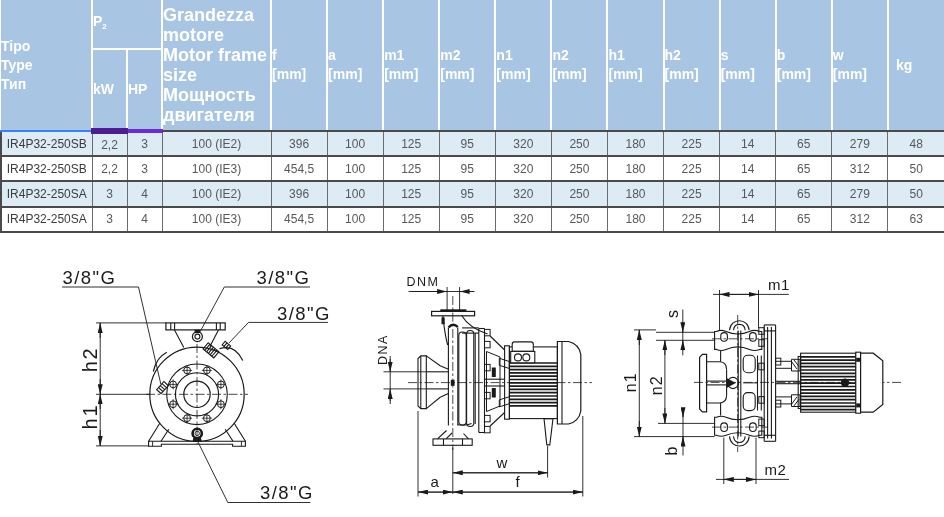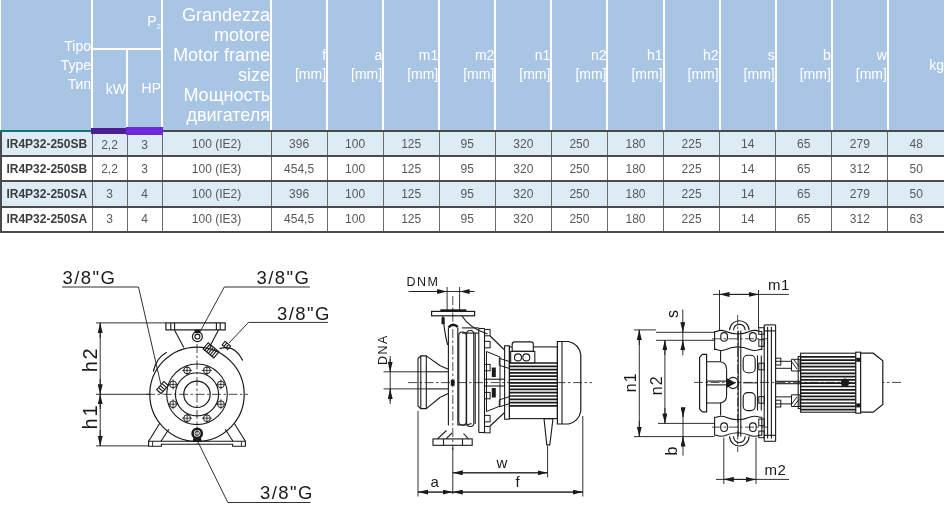--- a/index.html
+++ b/index.html
@@ -1,25 +1,25 @@
 <!DOCTYPE html>
 <html><head>
 <meta charset="utf-8">
 <style>
   html,body{margin:0;padding:0;}
   #page{position:relative;width:944px;height:517px;background:#fff;overflow:hidden;
         font-family:"Liberation Sans",sans-serif;}
   table{position:absolute;left:0;top:0;width:944px;border-collapse:collapse;table-layout:fixed;}
-  th{background:#a9c5e4;color:#fff;font-weight:normal;font-size:14px;line-height:19px;
-     border-right:2px solid #fff;padding:0;text-align:right;vertical-align:middle;}
-  th.last{border-right:none;}
+  th{background:#a9c5e4;color:#fff;font-weight:bold;font-size:14px;line-height:19px;
+     border-right:2px solid #fff;padding:0;text-align:left;vertical-align:middle;}
+  th.last{border-right:none;padding-left:7px;}
   td{border-right:1px solid #6b6c6e;border-bottom:2px solid #4a4a4c;background:#fff;
      color:#58585a;font-size:12px;text-align:center;vertical-align:middle;padding:0;}
   tr.blu td{background:#dcebf4;}
-  td.typ{font-weight:bold;color:#3b3c3e;border-left:2px solid #4a4a4c;margin-top:36px;}
+  td.typ{font-weight:normal;color:#3b3c3e;border-left:2px solid #4a4a4c;margin-top:36px;}
   td.last{border-right:none;text-align:center;}
   .sub{font-size:8px;vertical-align:-3px;}
 </style>
 </head>
 <body>
 <div id="page">
 <table>
  <colgroup>
   <col style="width:91px">
         <col style="width:35px">
@@ -33,39 +33,39 @@
         <col>
         <col>
         <col>
         <col>
         <col>
         <col>
         <col>
  </colgroup>
  <thead>
   <tr style="height:49px">
-   <th rowspan="2" style="border-bottom:2px solid #0f766e">Tipo<br>Type<br>Тип</th>
+   <th rowspan="2" style="border-bottom:2px solid #3b82f6">Tipo<br>Type<br>Тип</th>
    <th colspan="2" style="border-bottom:2px solid #fff">P<span class="sub">2</span></th>
    <th rowspan="2" style="border-bottom:2px solid #4a4a4c;line-height:20px;font-size:18px">Grandezza<br>motore<br>Motor frame<br>size<br>Мощность<br>двигателя</th>
    <th rowspan="2" style="border-bottom:2px solid #4a4a4c">f<br>[mm]</th>
    <th rowspan="2" style="border-bottom:2px solid #4a4a4c">a<br>[mm]</th>
    <th rowspan="2" style="border-bottom:2px solid #4a4a4c">m1<br>[mm]</th>
    <th rowspan="2" style="border-bottom:2px solid #4a4a4c">m2<br>[mm]</th>
    <th rowspan="2" style="border-bottom:2px solid #4a4a4c">n1<br>[mm]</th>
    <th rowspan="2" style="border-bottom:2px solid #4a4a4c">n2<br>[mm]</th>
    <th rowspan="2" style="border-bottom:2px solid #4a4a4c">h1<br>[mm]</th>
    <th rowspan="2" style="border-bottom:2px solid #4a4a4c">h2<br>[mm]</th>
    <th rowspan="2" style="border-bottom:2px solid #4a4a4c">s<br>[mm]</th>
    <th rowspan="2" style="border-bottom:2px solid #4a4a4c">b<br>[mm]</th>
    <th rowspan="2" style="border-bottom:2px solid #4a4a4c">w<br>[mm]</th>
    <th rowspan="2" class="last" style="border-bottom:2px solid #4a4a4c">kg</th>
   </tr>
   <tr style="height:82px">
    <th style="border-bottom:6px solid #4c1d95">kW</th>
-   <th style="border-bottom:8px solid #6d28d9">HP</th>
+   <th style="border-bottom:4px solid #6d28d9">HP</th>
   </tr>
  </thead>
  <tbody>
   <tr class="blu" style="height:25.2px">
           <td class="typ">IR4P32-250SB</td>
           <td>2,2</td>
           <td>3</td>
           <td>100 (IE2)</td>
           <td>396</td>
           <td>100</td>

